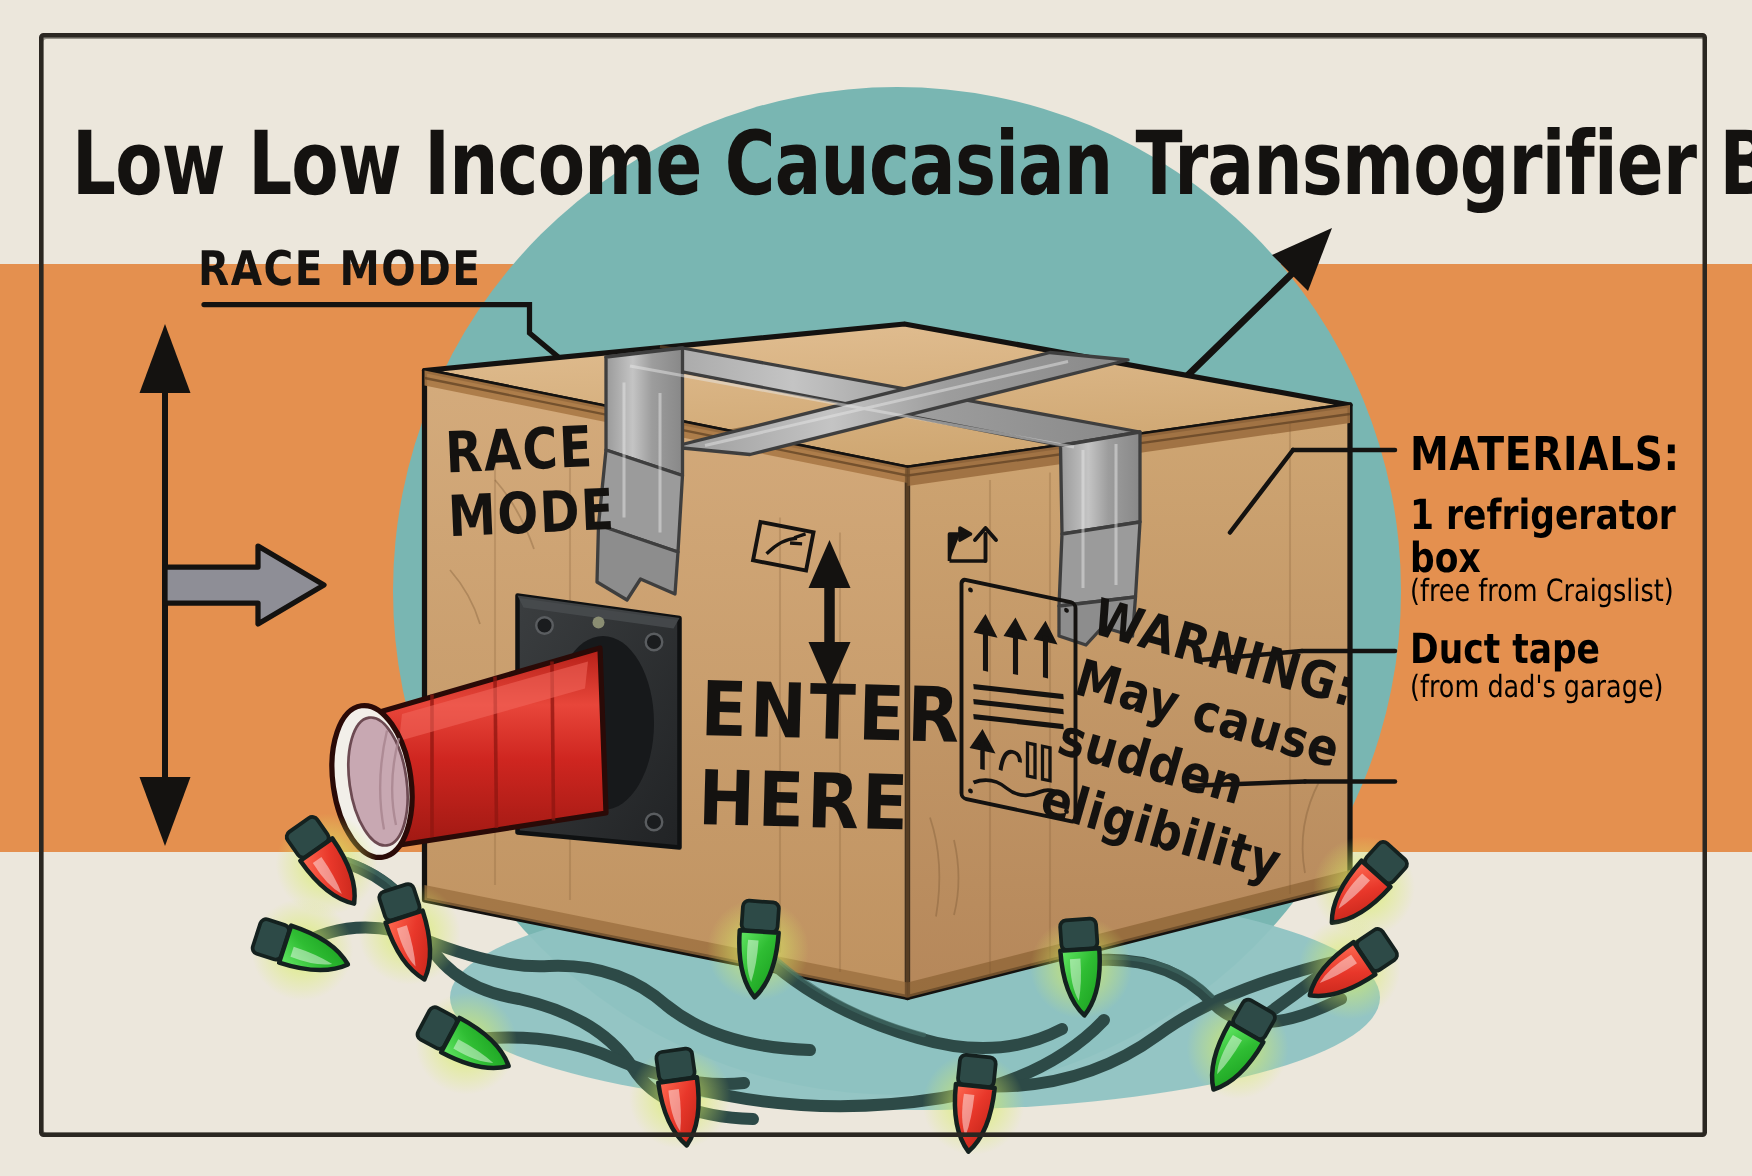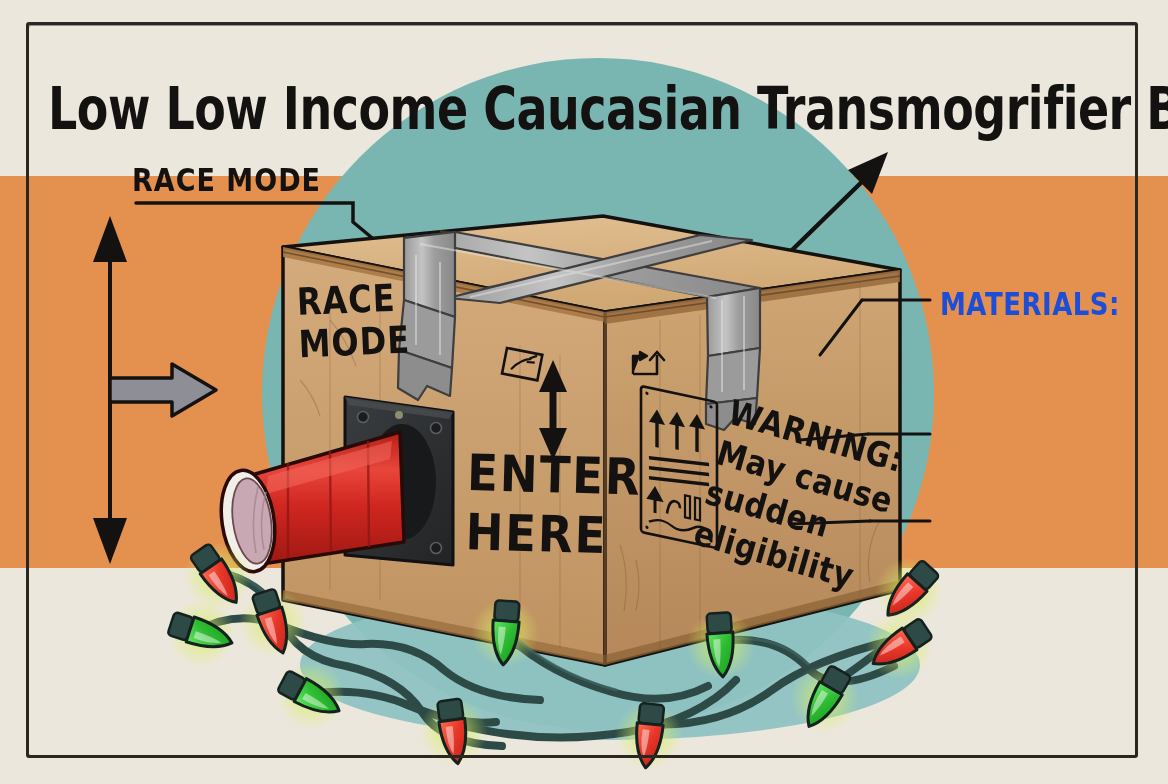--- a/index.html
+++ b/index.html
@@ -82,21 +82,21 @@
   }
 
   
   .art{position:absolute;left:0;top:0;width:1168px;height:784px;}
 
   
   .materials{
     position:absolute;
     left:940px;top:286px;
     width:214px;
-    color:#1d4ed8;
+    color:#000000;
   }
   .mat-head{
     font-size:26px;font-weight:700;letter-spacing:.5px;
     transform:scaleY(1.2);transform-origin:left top;
     margin-bottom:14px;
   }
   .mat-item{margin-bottom:17px;}
   .mat-main{
     font-size:23px;font-weight:600;line-height:1.06;
     transform:scaleY(1.2);transform-origin:left top;
@@ -471,19 +471,27 @@
   <div class="lbl lbl-warning">
     <div class="w-top">WARNING:</div>
     <div>May cause</div>
     <div>sudden</div>
     <div>eligibility</div>
   </div>
 
   <div class="materials">
     <div class="mat-head">MATERIALS:</div>
 
-
+    <div class="mat-item">
+      <div class="mat-main">1 refrigerator box</div>
+      <div class="mat-sub">(free from Craigslist)</div>
+    </div>
+
+    <div class="mat-item">
+      <div class="mat-main">Duct tape</div>
+      <div class="mat-sub">(from dad's garage)</div>
+    </div>
 
   </div>
 
   <div class="frame"></div>
 
 </div>
 
 </body></html>

